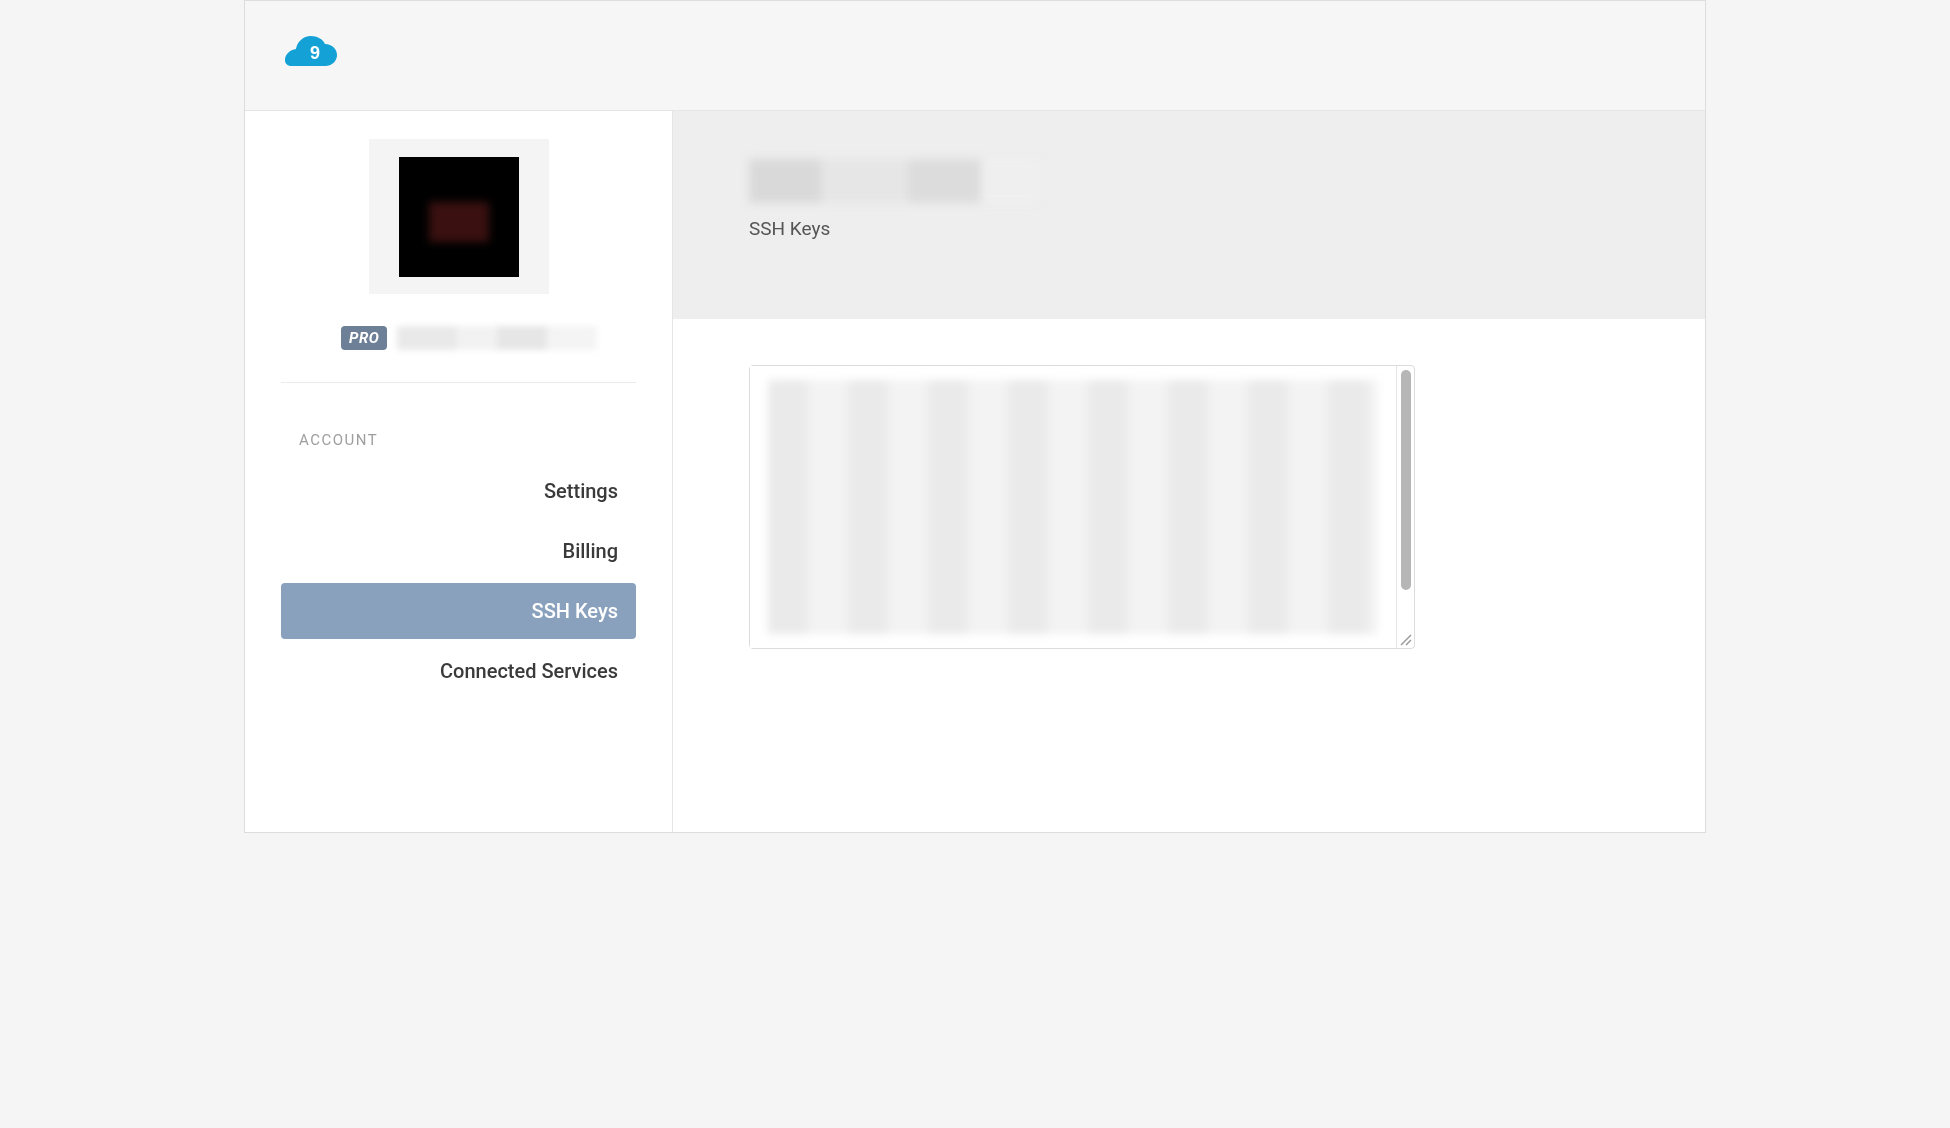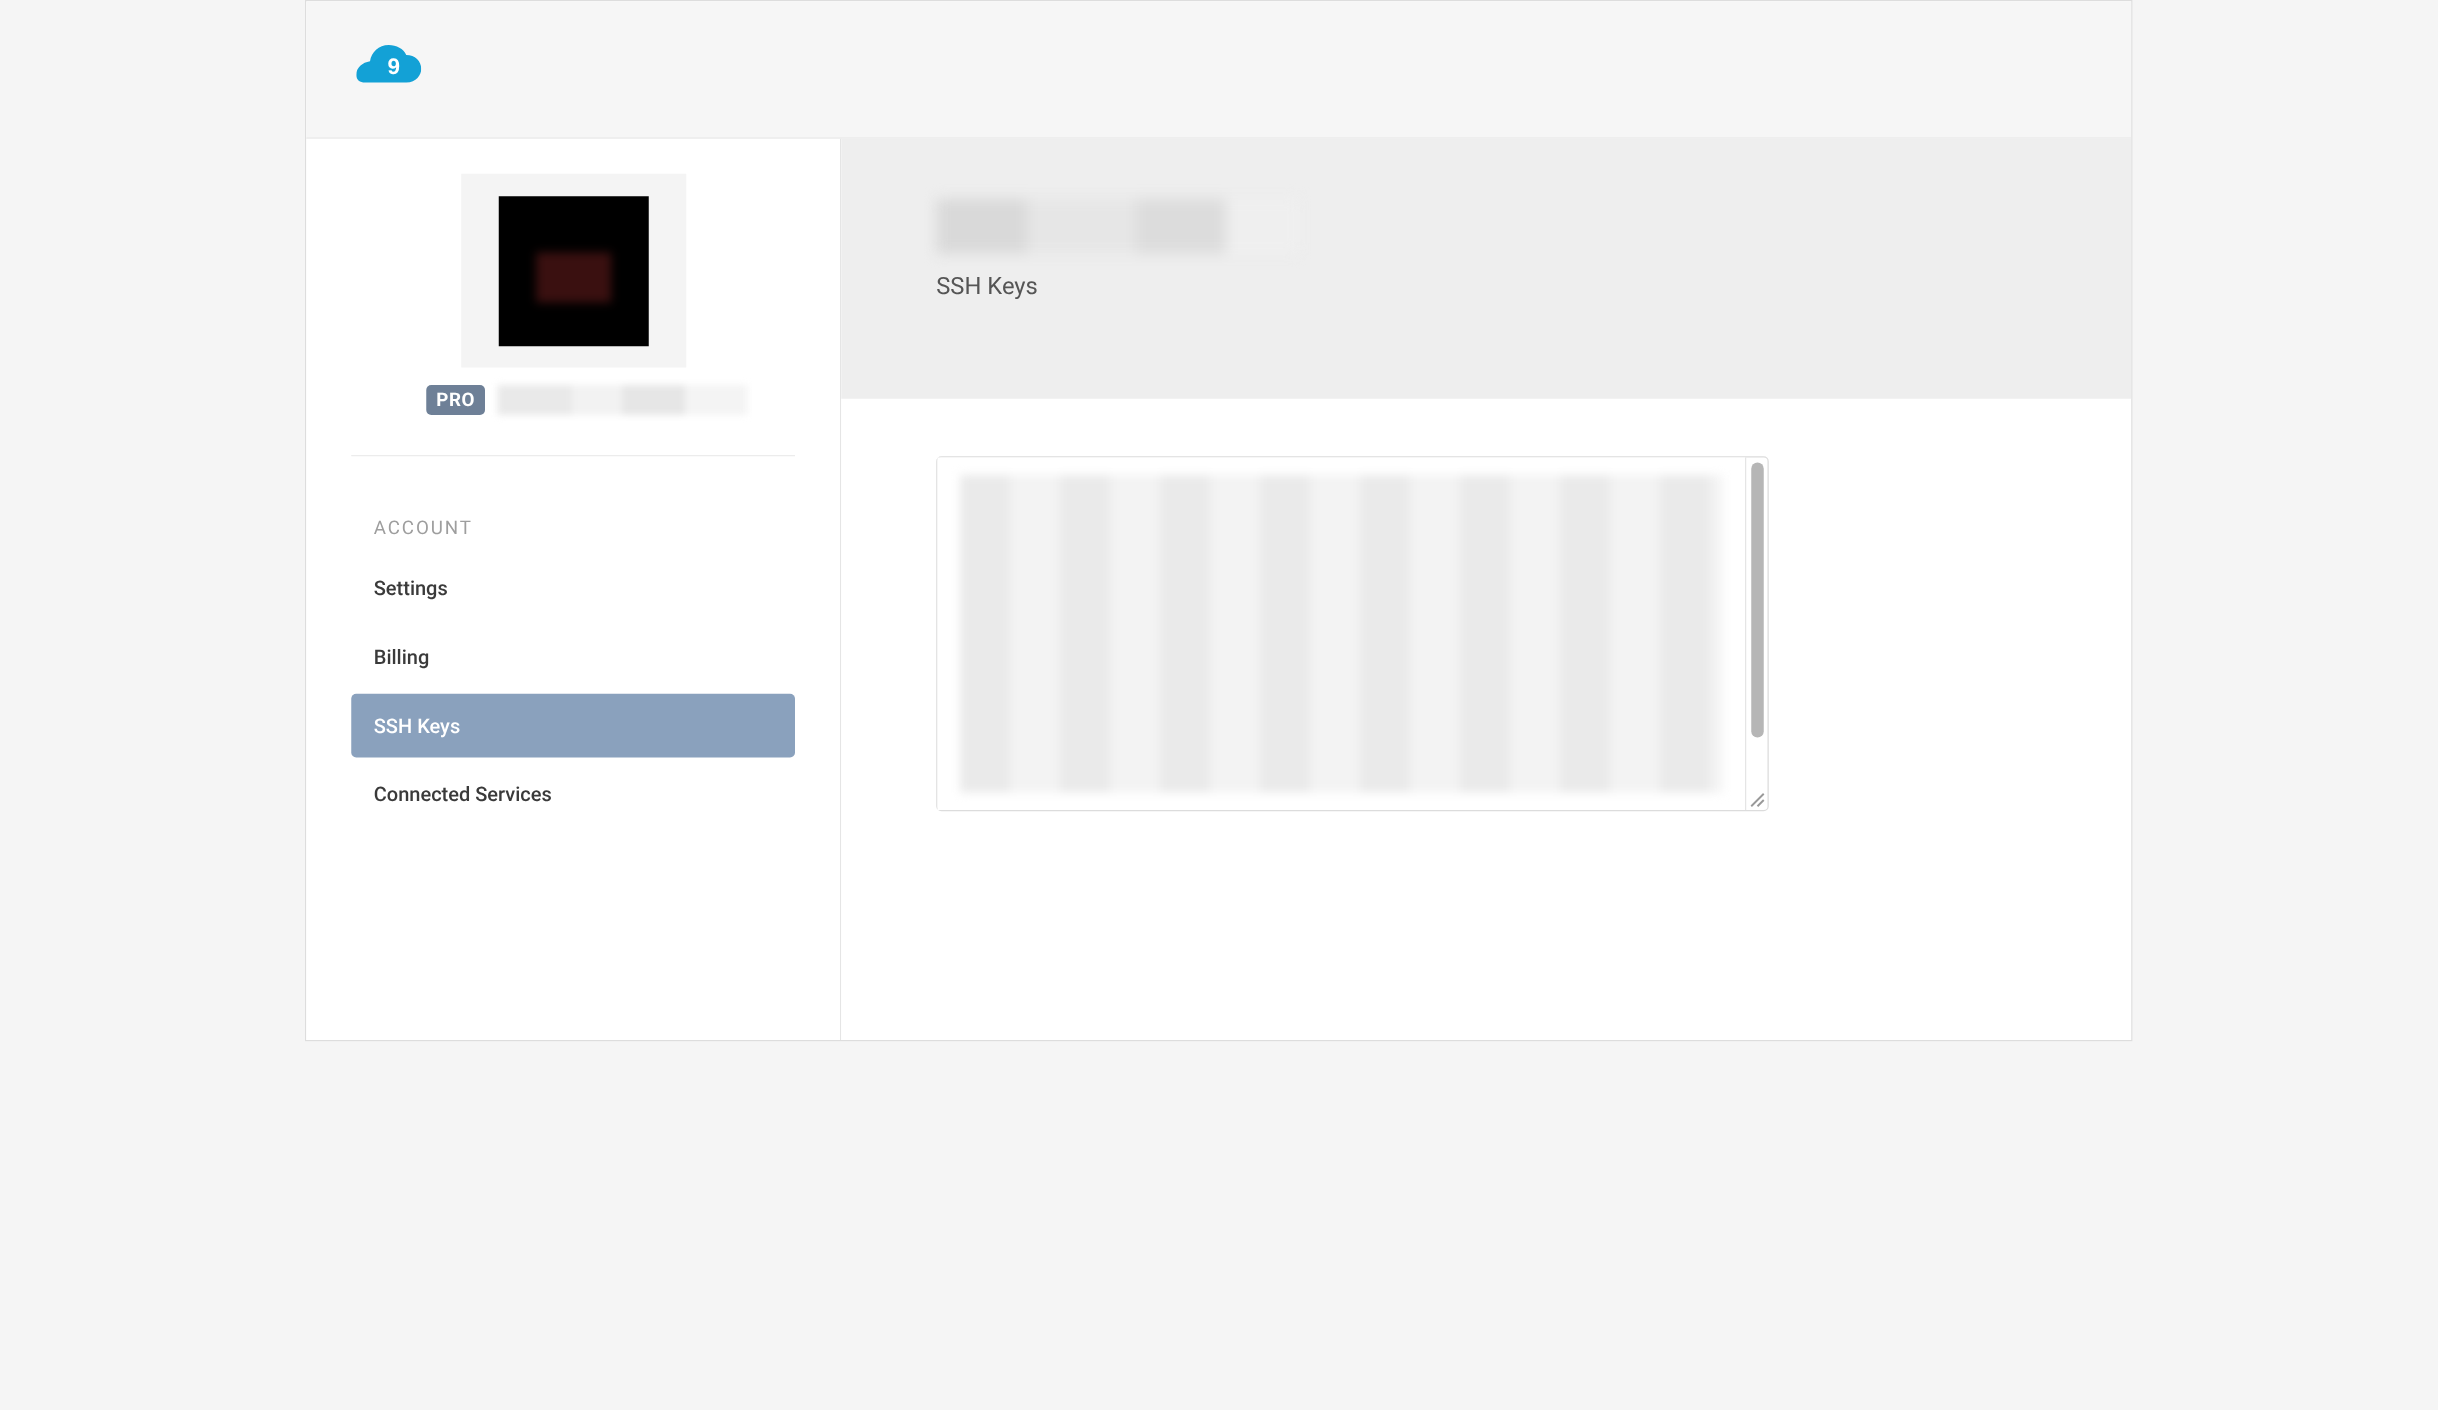--- a/index.html
+++ b/index.html
@@ -75,24 +75,25 @@
     content: "";
     position: absolute;
     left: 30px; top: 45px;
     width: 60px; height: 40px;
     background: #3a1010;
     filter: blur(4px);
   }
   .profile-name-row {
     display: flex;
     gap: 10px;
-    margin-top: 14px;
+    margin-top: 32px;
     width: 100%;
     justify-content: flex-start;
     padding-left: 60px;
+    font-style: italic;
   }
   .pro-badge {
     background: #6e8097;
     color: #fff;
     font-size: 15px;
     font-weight: 700;
     padding: 3px 8px;
     border-radius: 4px;
     letter-spacing: 0.5px;
   }
@@ -116,26 +117,27 @@
     letter-spacing: 1.5px;
     margin-bottom: 14px;
     padding-left: 18px;
     margin-top: 48px;
   }
 
   .nav { list-style: none; }
   .nav-item {
     display: block;
     padding: 16px 18px;
-    font-size: 16px;
+    font-size: 20px;
     color: #3a3a3a;
     cursor: pointer;
     border-radius: 4px;
     margin: 4px 0;
     font-weight: 500;
+    text-align: right;
   }
   .nav-item.active {
     background: #8aa1bd;
     color: #fff;
   }
 
   
   .main {
     flex: 1;
     display: flex;

